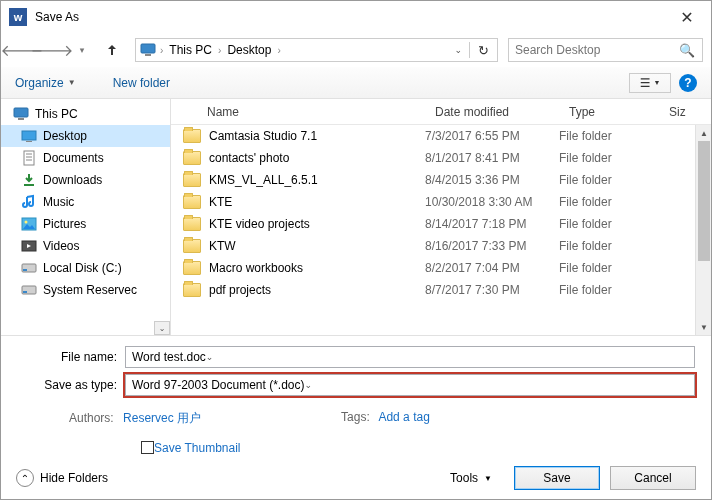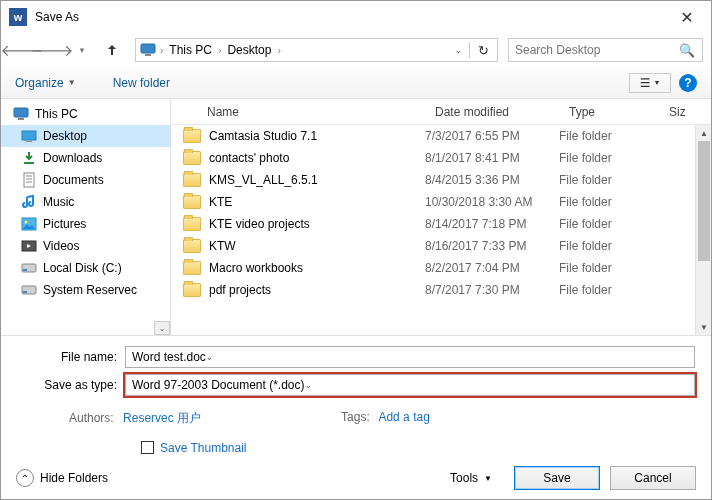--- a/index.html
+++ b/index.html
@@ -69,21 +69,21 @@
 
 .form { border-top: 1px solid #e1e1e1; padding: 10px 16px 0 16px; }
 .form-row { display: flex; align-items: center; margin-bottom: 6px; }
 .form-row .lbl { width: 108px; text-align: right; padding-right: 8px; color: #000; }
 .form-row .field { flex: 1; height: 22px; border: 1px solid #abadb3; padding: 0 6px; display: flex; align-items: center; background: #fff; }
 .form-row .field.drop { justify-content: flex-start; }
 .form-row.highlight .field { outline: 2px solid #c0392b; outline-offset: 0; }
 .meta-row { display: flex; padding: 8px 0 0 52px; gap: 140px; color: #666; }
 .meta-row .meta-label { margin-right: 6px; }
 .meta-row .meta-link { color: #1a6fc4; }
-.thumb-row { display: flex; align-items: flex-start; gap: 6px; padding: 14px 0 0 124px; color: #1a6fc4; }
+.thumb-row { display: flex; align-items: flex-start; padding: 14px 0 0 124px; color: #1a6fc4; }
 .checkbox { width: 13px; height: 13px; border: 1px solid #333; background: #fff; }
 
 
 .footer { position: absolute; bottom: 0; left: 0; right: 0; height: 44px; display: flex; align-items: center; padding: 0 16px; gap: 10px; }
 .hide-folders { display: flex; align-items: center; gap: 6px; color: #000; }
 .hide-folders .circ { width: 18px; height: 18px; border: 1px solid #888; border-radius: 50%; display: flex; align-items: center; justify-content: center; font-size: 10px; }
 .footer .spacer { flex: 1; }
 .footer .tools { color: #000; display: flex; align-items: center; gap: 6px; margin-right: 12px; }
 .footer button { width: 86px; height: 24px; border: 1px solid #adadad; background: linear-gradient(#f6f6f6,#e9e9e9); color: #000; }
 .footer button.primary { border: 1px solid #0078d7; box-shadow: inset 0 0 0 1px #a3d1f5; }
@@ -165,37 +165,37 @@
           <span class="sb-icon">
             <svg width="16" height="14">
               <rect x="1" y="2" width="14" height="9" fill="#3da0e3" stroke="#2a7fb8"></rect>
               <rect x="5" y="12" width="6" height="1" fill="#888"></rect>
             </svg>
           </span>
           <span>Desktop</span>
         </div>
         <div class="sb-item">
           <span class="sb-icon">
-            <svg width="16" height="16">
-              <path d="M8 2v7M5 6l3 3 3-3" stroke="#2a8a3a" stroke-width="2" fill="none"></path>
-              <rect x="3" y="12" width="10" height="2" fill="#2a8a3a"></rect>
-            </svg>
-          </span>
-          <span>Downloads</span>
-        </div>
-        <div class="sb-item">
-          <span class="sb-icon">
             <svg width="14" height="16">
               <rect x="2" y="1" width="10" height="14" fill="#fff" stroke="#888"></rect>
               <line x1="4" y1="4" x2="10" y2="4" stroke="#888"></line>
               <line x1="4" y1="7" x2="10" y2="7" stroke="#888"></line>
               <line x1="4" y1="10" x2="10" y2="10" stroke="#888"></line>
             </svg>
           </span>
           <span>Documents</span>
+        </div>
+        <div class="sb-item">
+          <span class="sb-icon">
+            <svg width="16" height="16">
+              <path d="M8 2v7M5 6l3 3 3-3" stroke="#2a8a3a" stroke-width="2" fill="none"></path>
+              <rect x="3" y="12" width="10" height="2" fill="#2a8a3a"></rect>
+            </svg>
+          </span>
+          <span>Downloads</span>
         </div>
         <div class="sb-item">
           <span class="sb-icon">
             <svg width="16" height="16">
               <path d="M6 3v8a2 2 0 1 1-2-2" stroke="#1e88e5" stroke-width="2" fill="none"></path>
               <path d="M6 3l6-1v8a2 2 0 1 1-2-2" stroke="#1e88e5" stroke-width="2" fill="none"></path>
             </svg>
           </span>
           <span>Music</span>
         </div>

